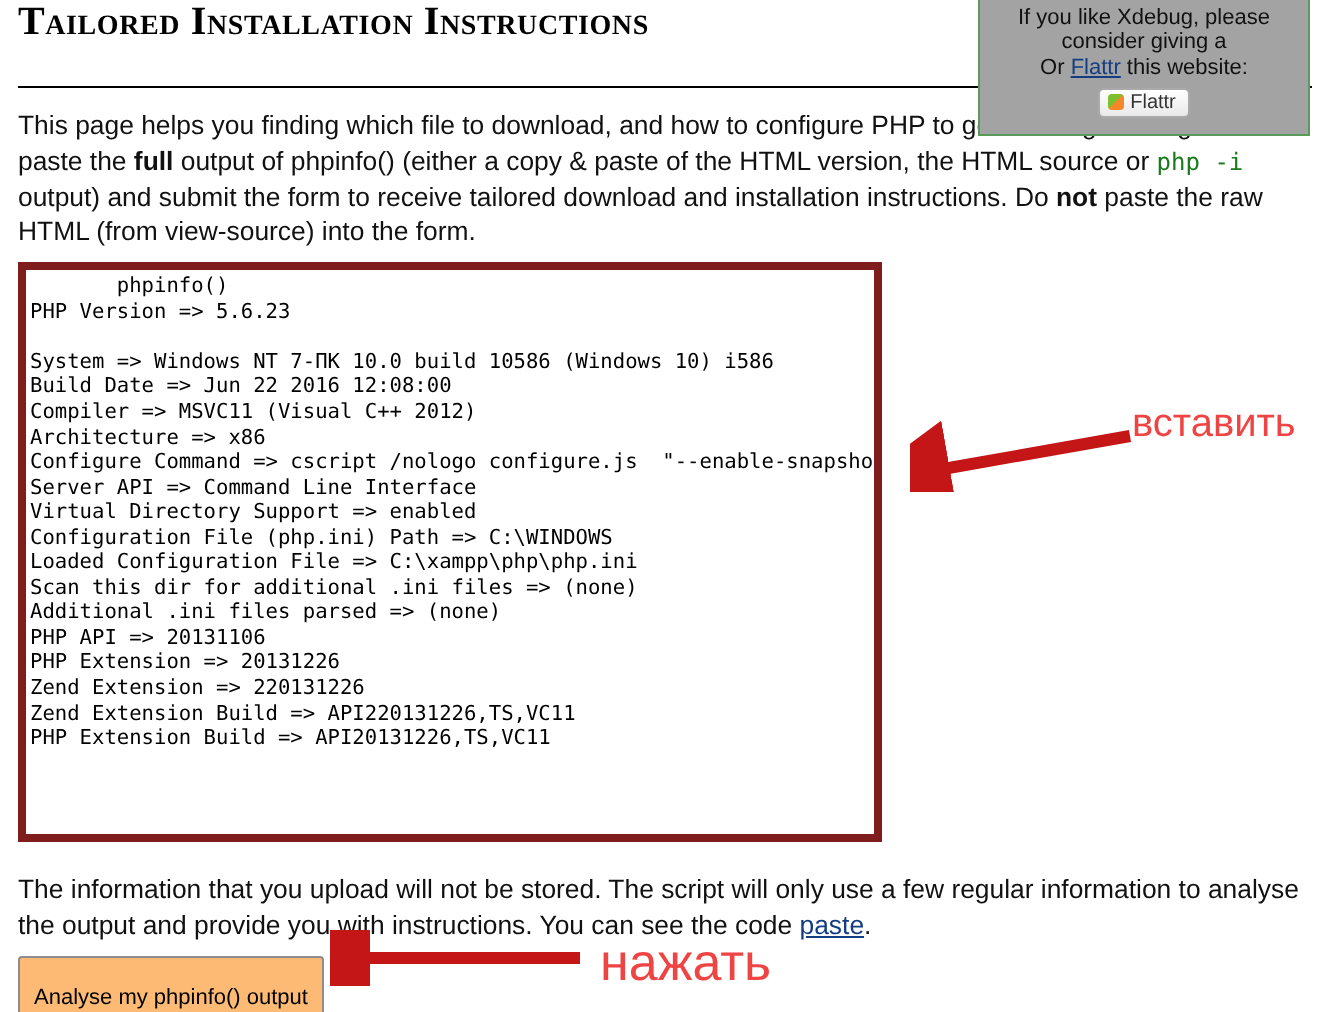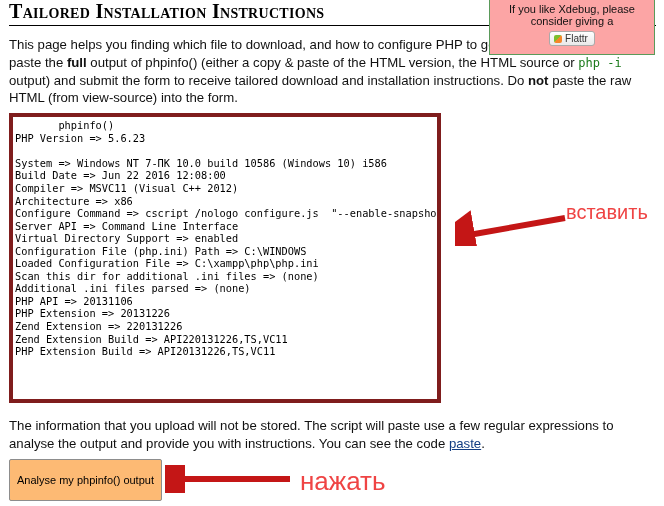--- a/index.html
+++ b/index.html
@@ -1,25 +1,25 @@
 <!DOCTYPE html>
 <html><head>
 <meta charset="utf-8">
 <style>
   html,body{margin:0;padding:0;font-family:"Helvetica Neue",Arial,sans-serif;background:#fff;color:#000;}
   body{width:664px;height:506px;overflow:hidden;position:relative;}
   .main{position:absolute;left:9px;top:0;width:647px;}
-  h1{font-family:"Times New Roman",serif;font-variant:small-caps;font-weight:bold;font-size:20px;margin:0;border-bottom:1px solid #000;padding-bottom:2px;letter-spacing:0.3px;}
+  h1{font-family:"Times New Roman",serif;font-variant:small-caps;font-weight:bold;font-size:20px;margin:0;border-bottom:1px solid #000;padding-bottom:20px;letter-spacing:0.3px;}
   p{font-size:13.2px;line-height:1.35;margin:10px 0 6px;color:#111;}
   .mono{font-family:Menlo,Consolas,monospace;font-size:12px;color:#1a7a1a;}
   a{color:#123d82;text-decoration:underline;}
   textarea{width:432px;height:290px;font-family:Menlo,Consolas,monospace;font-size:10.3px;line-height:1.22;resize:none;border:4px solid #7f1d1d;padding:2px 8px 2px 2px;white-space:pre;overflow-y:scroll;box-sizing:border-box;}
   button.analyse{font-size:11px;padding:14px 7px;background:#fdba74;border:1px solid #8d8d8d;border-radius:2px;cursor:pointer;font-family:Arial,sans-serif;}
   
-  .sidebox{position:absolute;right:9px;top:0;width:156px;border:1px solid #5a9a5a;border-top:none;background:#fca5a5;font-size:11px;text-align:center;padding:2px 4px 8px;color:#111;}
+  .sidebox{position:absolute;right:9px;top:0;width:156px;border:1px solid #5a9a5a;border-top:none;background:#a3a3a3;font-size:11px;text-align:center;padding:2px 4px 8px;color:#111;}
   .sidebox .row{margin:1px 0;}
   .flattr-btn{display:inline-block;margin-top:3px;border:1px solid #aaa;border-radius:3px;background:linear-gradient(#fff,#e9e9e9);font-size:10px;padding:1px 6px 1px 4px;color:#333;cursor:pointer;}
   .flattr-btn .dot{display:inline-block;width:8px;height:8px;border-radius:2px;background:linear-gradient(135deg,#7dbf2e 50%,#f5862a 50%);vertical-align:middle;margin-right:3px;}
   
   .arrow1{position:absolute;left:455px;top:210px;width:115px;height:36px;pointer-events:none;}
   .arrow2{position:absolute;left:165px;top:465px;width:130px;height:28px;pointer-events:none;}
   .anno{position:absolute;font-family:Arial,sans-serif;color:#ef4444;pointer-events:none;}
   .anno1{left:566px;top:201px;font-size:20px;}
   .anno2{left:300px;top:466px;font-size:26px;}
   
@@ -51,28 +51,31 @@
 Loaded Configuration File =&gt; C:\xampp\php\php.ini
 Scan this dir for additional .ini files =&gt; (none)
 Additional .ini files parsed =&gt; (none)
 PHP API =&gt; 20131106
 PHP Extension =&gt; 20131226
 Zend Extension =&gt; 220131226
 Zend Extension Build =&gt; API220131226,TS,VC11
 PHP Extension Build =&gt; API20131226,TS,VC11</textarea>
 
   <p>
-    <span>The information that you upload will not be stored. The script will paste use a few regular expressions to analyse the output and provide you with instructions. You can see the code </span><a href="#">paste</a><span>.</span>
+    <span>The information that you upload will not be stored. The script will only use a few regular information to analyse the output and provide you with instructions. You can see the code </span><a href="#">paste</a><span>.</span>
   </p>
 
   <button class="analyse">Analyse my phpinfo() output</button>
 </div>
 
 <div class="sidebox">
   <div class="row">If you like Xdebug, please consider giving a</div>
+  <div class="row">
+    <span>Or </span><a href="#">Flattr</a><span> this website:</span>
+  </div>
   <span class="flattr-btn"><span class="dot"></span><span>Flattr</span></span>
 </div>
 
 <svg class="arrow1" viewBox="0 0 115 36">
   <defs>
       <marker id="ah1" markerWidth="8" markerHeight="8" refX="2" refY="4" orient="auto">
         <polygon points="0,0 8,4 0,8" fill="#c41616"></polygon>
       </marker>
     </defs>
   <line x1="110" y1="8" x2="8" y2="26" stroke="#c41616" stroke-width="6" marker-end="url(#ah1)"></line>

